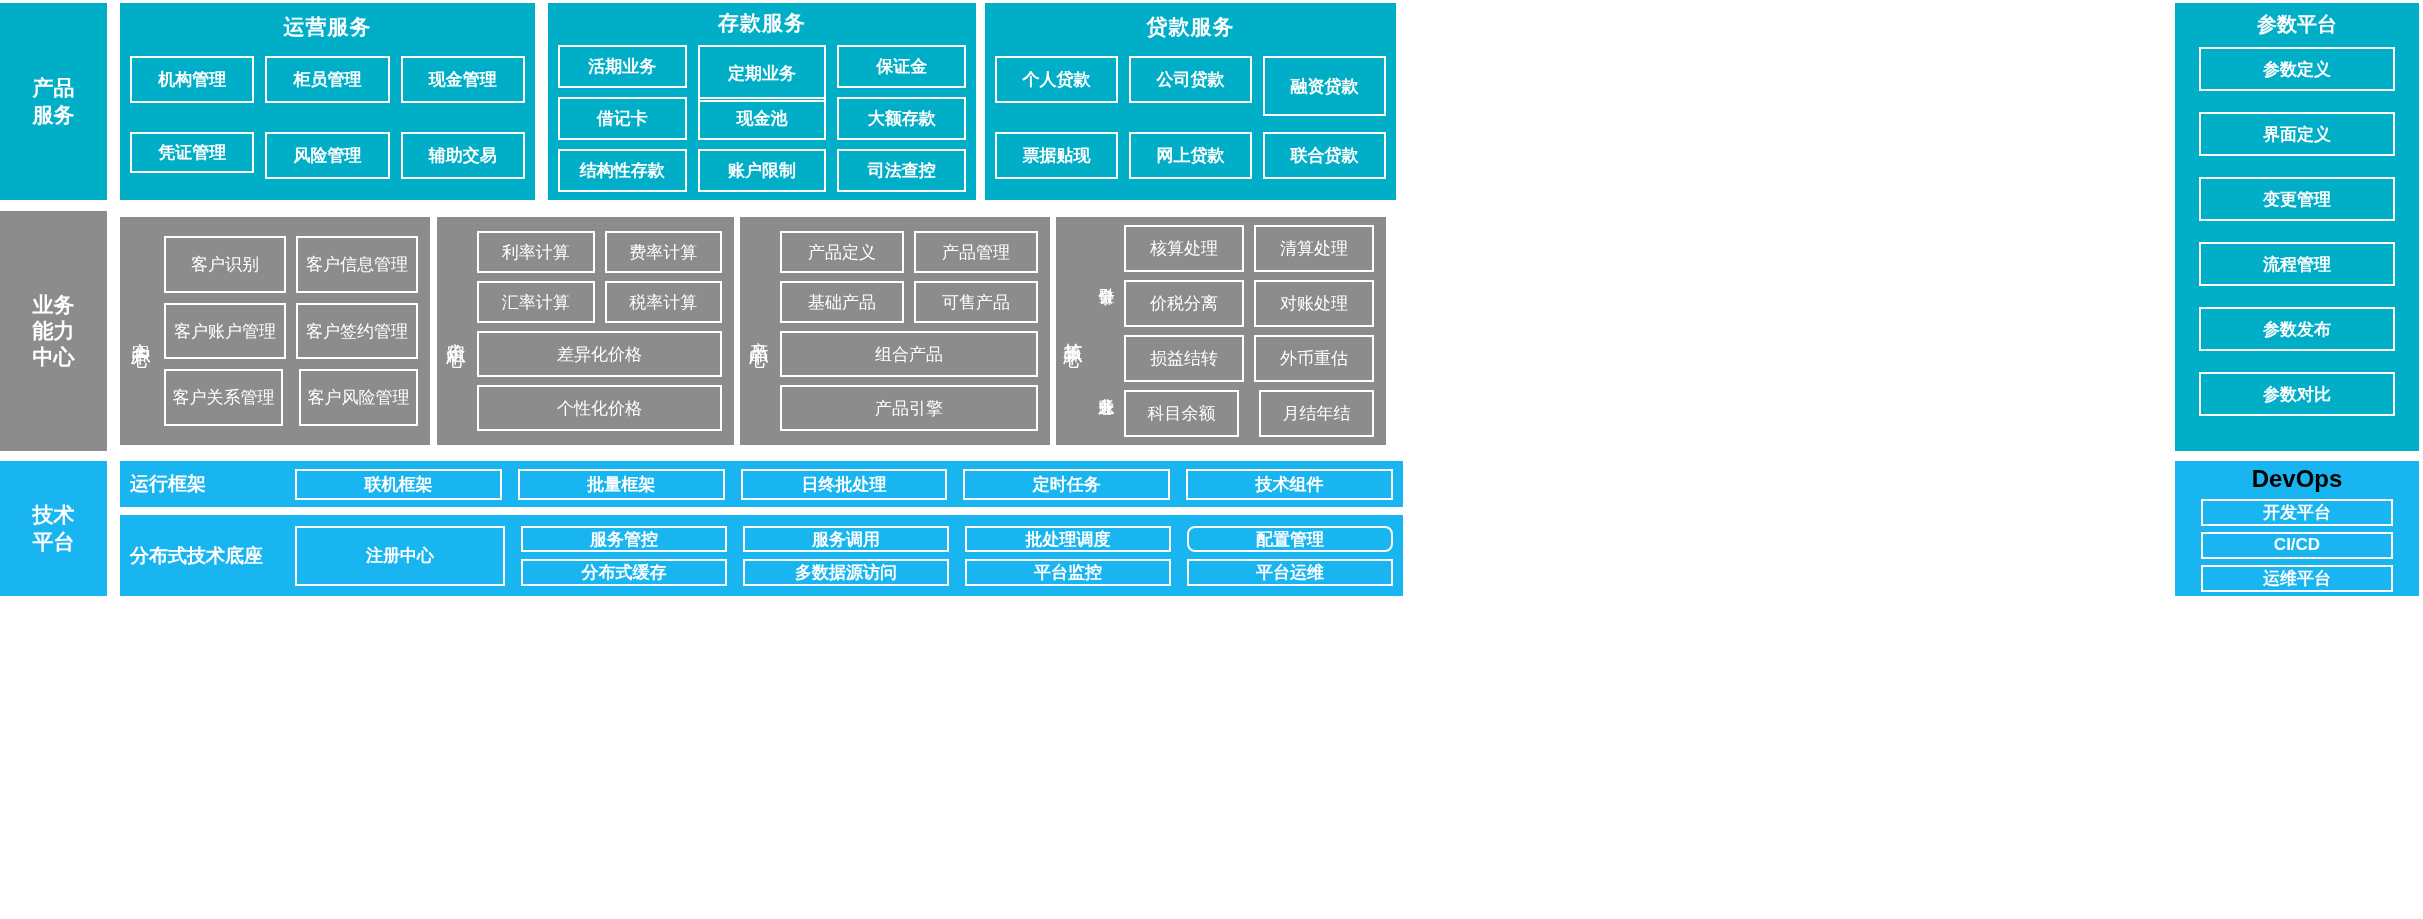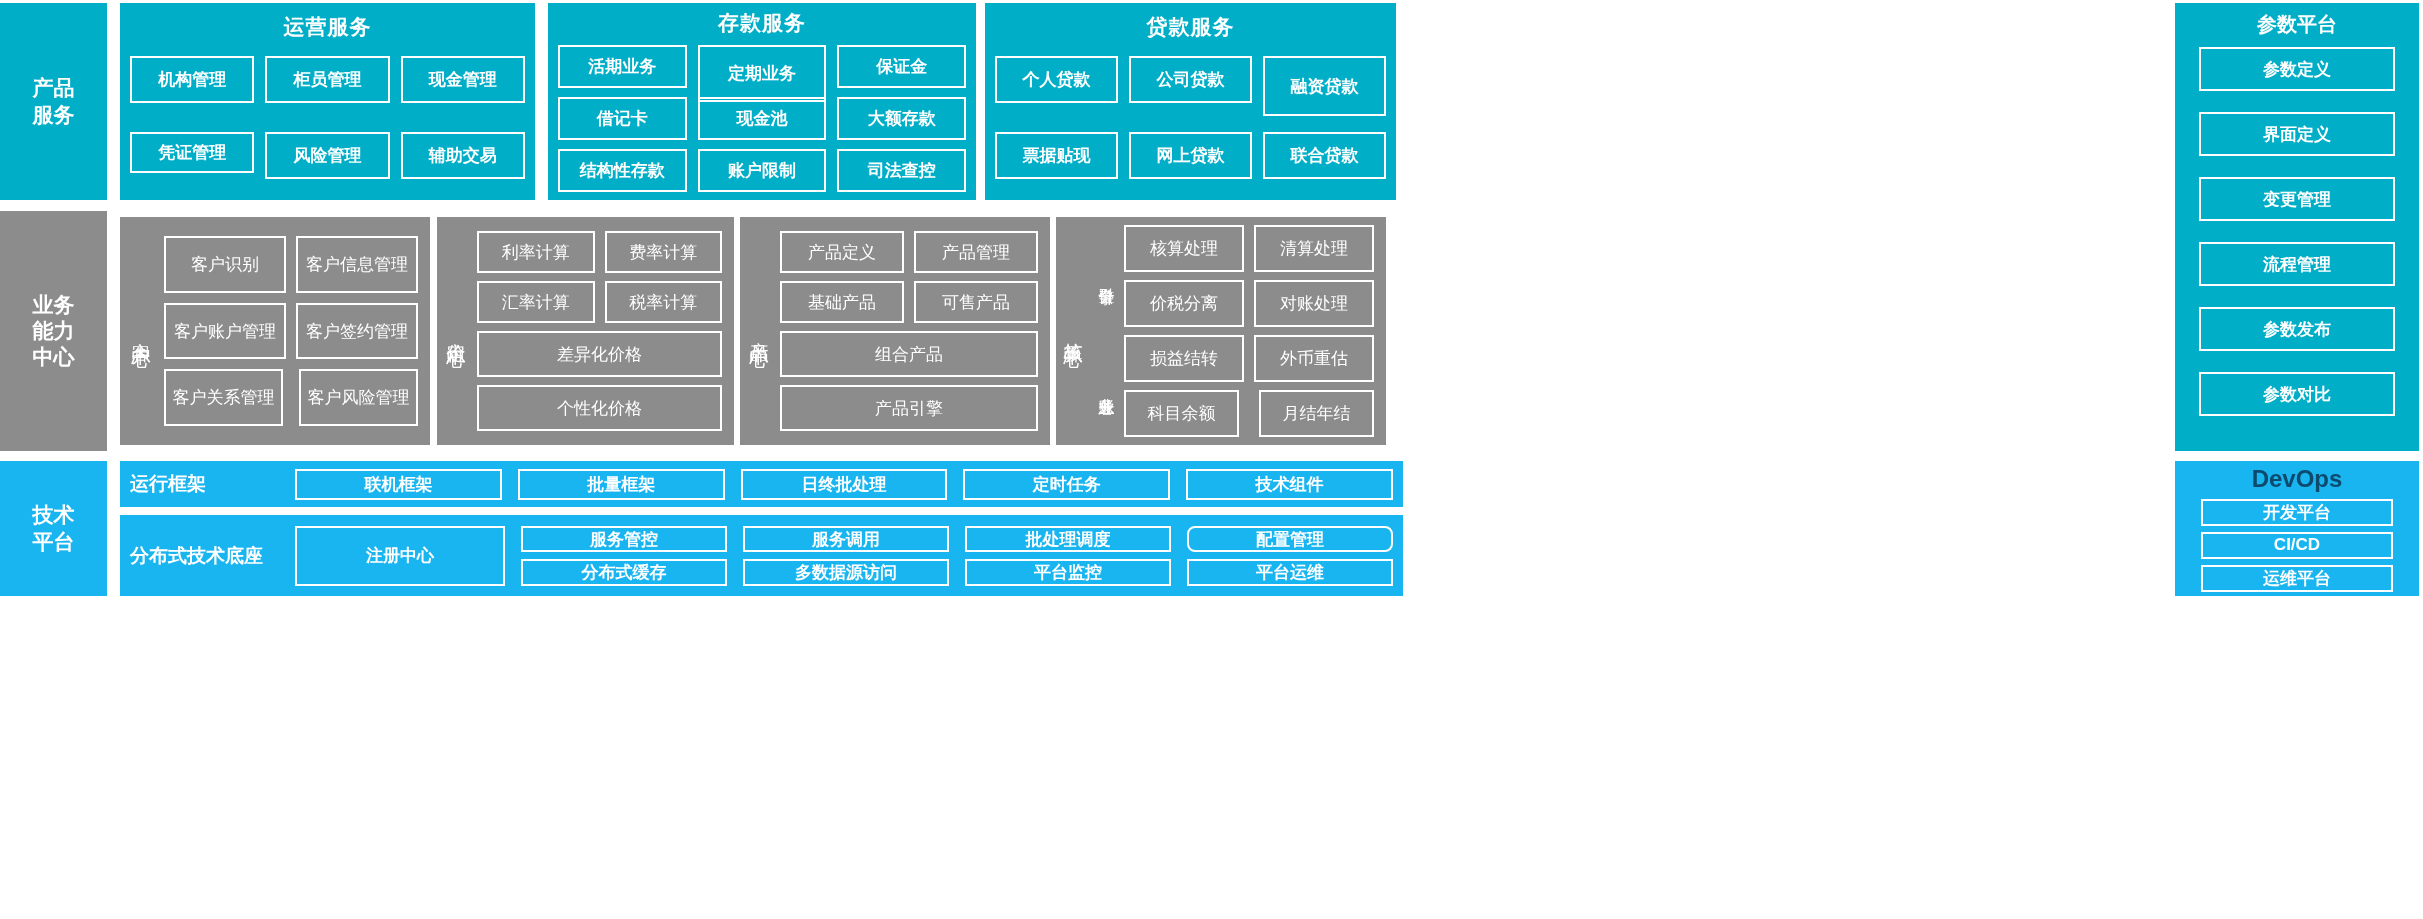--- a/index.html
+++ b/index.html
@@ -53,21 +53,21 @@
     letter-spacing: 2px;
     display: flex; align-items: center; justify-content: center;
     text-align: center;
   }
 
   .side-title {
     color: #ffffff; font-weight: bold; text-align: center;
     font-size: 20px;
   }
   .devops-title {
-    color: #0c4a6e; font-weight: bold; text-align: center;
+    color: #000000; font-weight: bold; text-align: center;
     font-size: 24px; font-family: "Liberation Sans", sans-serif;
   }
   .row-label {
     color: #ffffff; font-weight: bold; font-size: 19px;
     display: flex; align-items: center;
   }
 </style>
 </head>
 <body>
 

